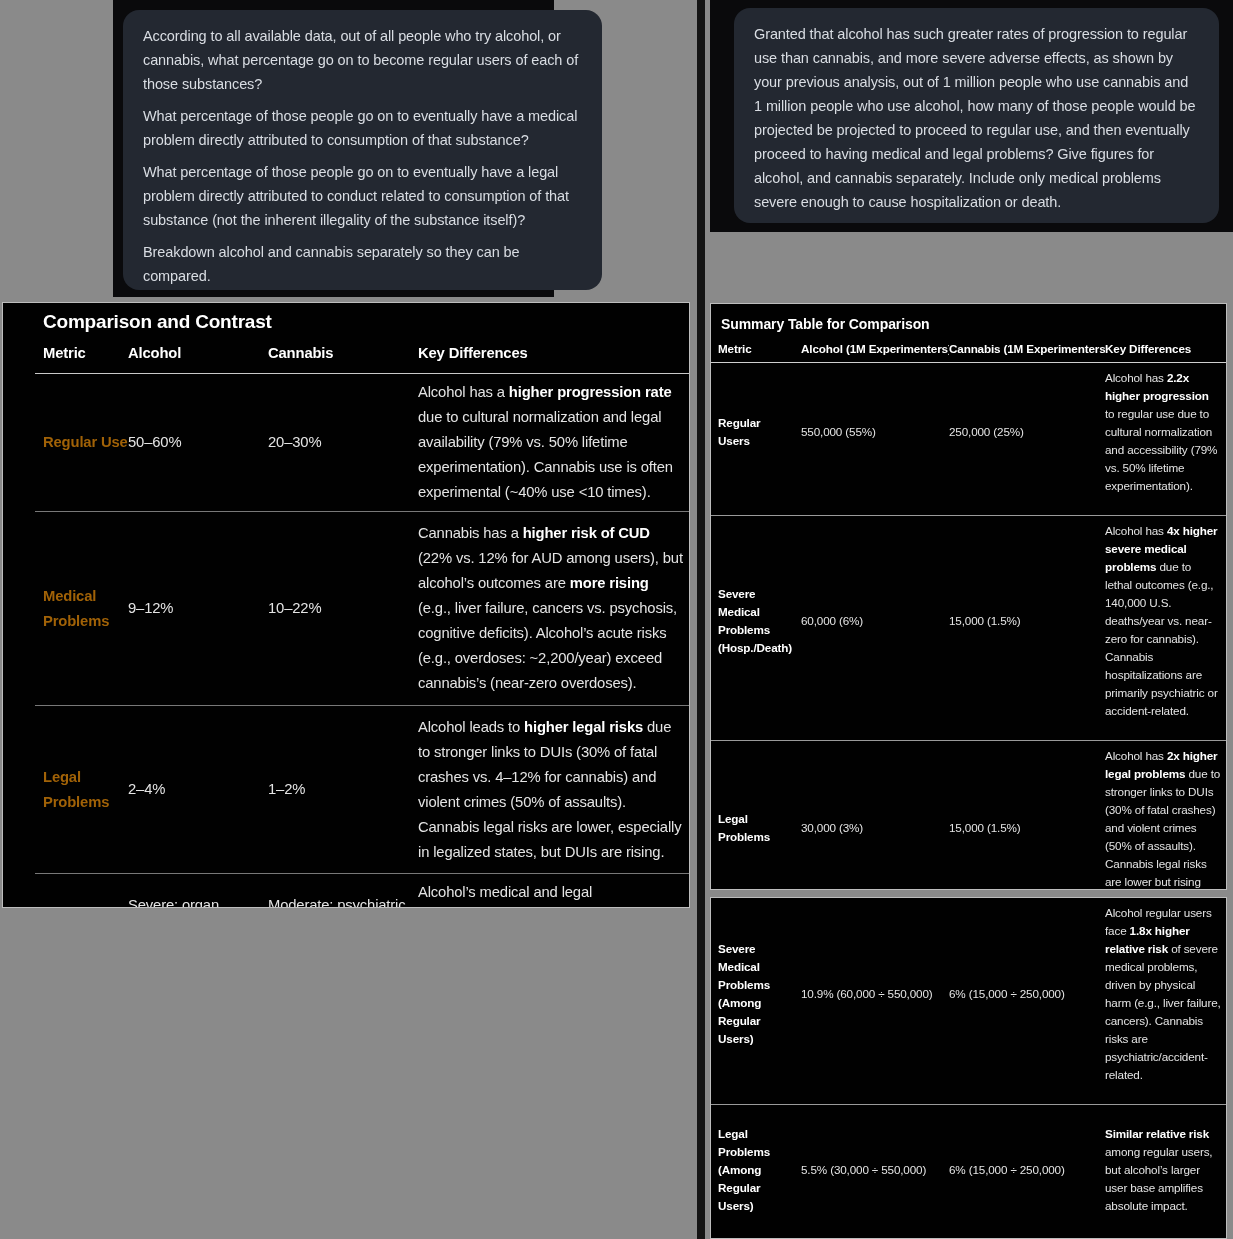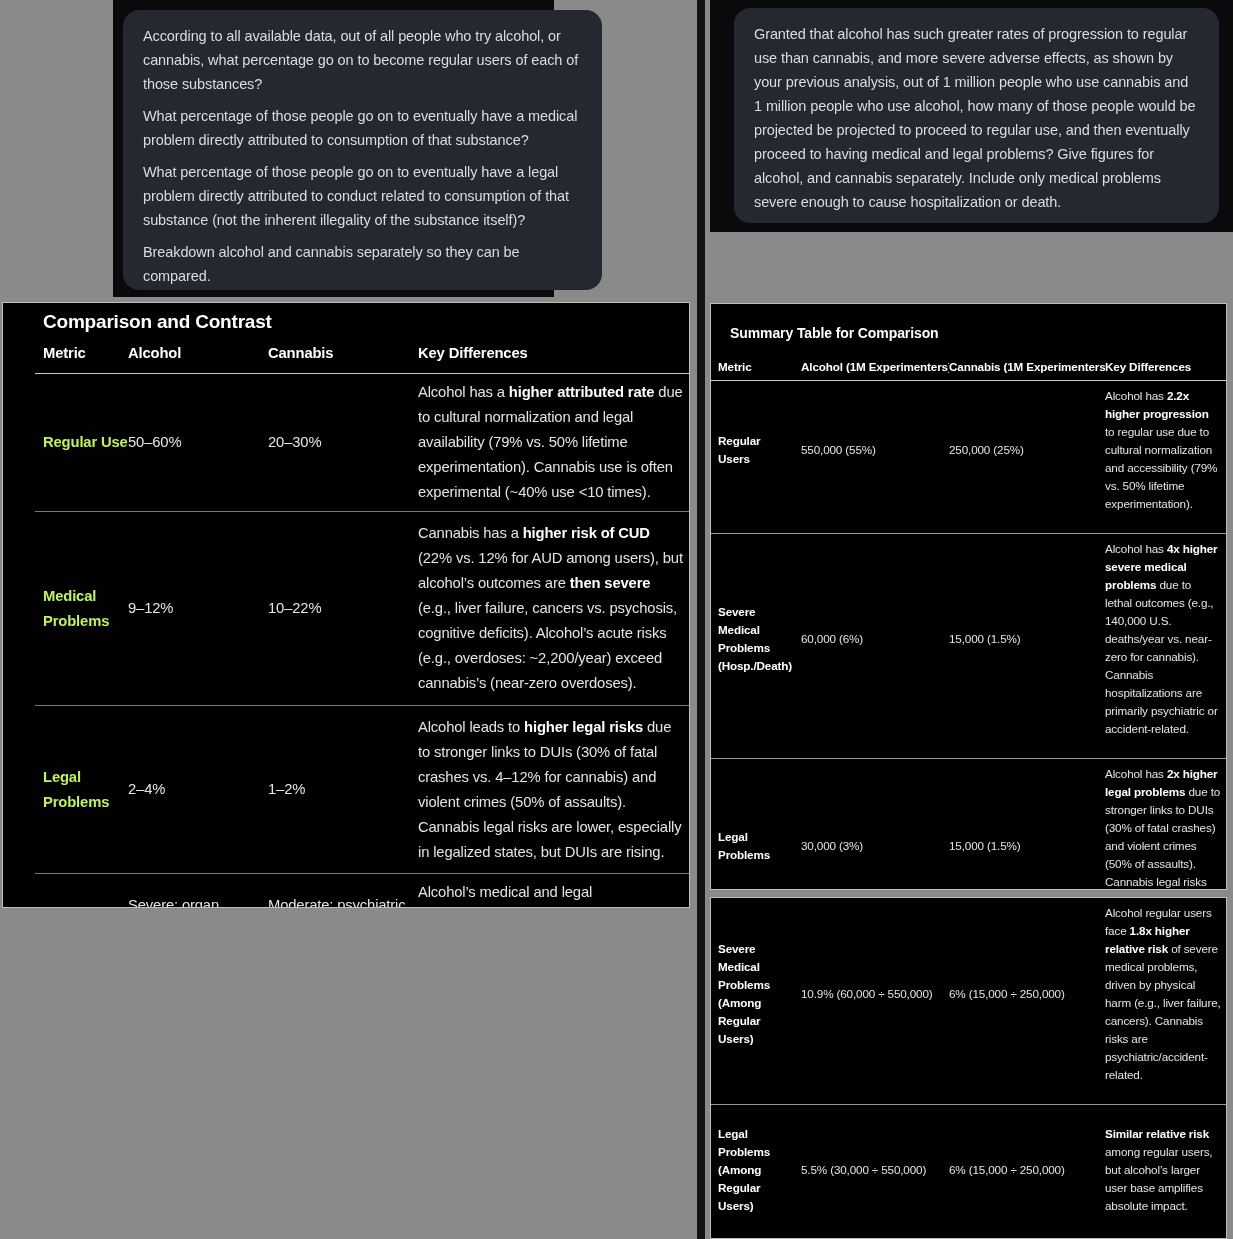--- a/index.html
+++ b/index.html
@@ -20,34 +20,34 @@
   .bubble p:last-child{margin:0;}
 
   
   .panel{position:absolute;background:#010101;border:1px solid #bdbdbd;box-sizing:border-box;
          color:#e4e4e4;overflow:hidden;}
   .panel-left{left:2px;top:302px;width:688px;height:606px;padding-left:32px;}
   .panel-right-1{left:710px;top:303px;width:517px;height:587px;}
   .panel-right-2{left:710px;top:897px;width:517px;height:342px;}
 
   .title-l{font-size:19px;margin:0;padding:8px 0 0 8px;color:#fff;font-weight:bold;letter-spacing:-0.2px;}
-  .title-r{font-size:14px;margin:12px;padding:9px 0 0 7px;color:#fff;font-weight:bold;letter-spacing:-0.1px;}
+  .title-r{font-size:14px;margin:3px;padding:9px 0 0 7px;color:#fff;font-weight:bold;letter-spacing:-0.1px;}
 
   table{border-collapse:collapse;table-layout:fixed;width:100%;}
   th,td{vertical-align:middle;text-align:left;padding:0;}
   b{color:#fff;}
 
   
   .tbl-l{font-size:14.8px;letter-spacing:-0.15px;line-height:25px;}
   .tbl-l thead th{font-weight:bold;color:#fff;border-bottom:1px solid #c9c9c9;height:40px;}
   .tbl-l tbody td{border-bottom:1px solid #787878;padding-top:6px;padding-bottom:6px;}
   .tbl-l tbody tr:last-child td{border-bottom:none;}
   .tbl-l .c-metric{padding-left:8px;}
   .tbl-l .c-key{padding-right:6px;}
-  .tbl-l td.metric{font-weight:bold;color:#bef264;}
+  .tbl-l td.metric{font-weight:bold;color:#a16207;}
   .r-l1{height:138px;} .r-l2{height:194px;} .r-l3{height:168px;} .r-l4{height:137px;}
 
   
   .tbl-r{font-size:11.7px;letter-spacing:-0.15px;line-height:18px;}
   .tbl-r thead th{font-weight:bold;color:#fff;border-bottom:1px solid #cfcfcf;height:27px;
                   white-space:nowrap;overflow:hidden;}
   .tbl-r tbody td{border-bottom:1px solid #9a9a9a;padding-top:6px;padding-bottom:20px;}
   .tbl-r tbody tr:last-child td{border-bottom:none;}
   .tbl-r .c-metric{padding-left:7px;padding-right:6px;}
   .tbl-r .c-key{padding-right:5px;}
@@ -93,27 +93,27 @@
           <th>Alcohol</th>
           <th>Cannabis</th>
           <th class="c-key">Key Differences</th>
         </tr>
       </thead>
       <tbody>
         <tr class="r-l1">
           <td class="metric c-metric">Regular Use</td>
           <td>50–60%</td>
           <td>20–30%</td>
-          <td class="c-key">Alcohol has a <b>higher attributed rate</b> due to cultural normalization and legal availability (79% vs. 50% lifetime experimentation). Cannabis use is often experimental (~40% use &lt;10 times).</td>
+          <td class="c-key">Alcohol has a <b>higher progression rate</b> due to cultural normalization and legal availability (79% vs. 50% lifetime experimentation). Cannabis use is often experimental (~40% use &lt;10 times).</td>
         </tr>
         <tr class="r-l2">
           <td class="metric c-metric">Medical Problems</td>
           <td>9–12%</td>
           <td>10–22%</td>
-          <td class="c-key">Cannabis has a <b>higher risk of CUD</b> (22% vs. 12% for AUD among users), but alcohol’s outcomes are <b>then severe</b> (e.g., liver failure, cancers vs. psychosis, cognitive deficits). Alcohol’s acute risks (e.g., overdoses: ~2,200/year) exceed cannabis’s (near-zero overdoses).</td>
+          <td class="c-key">Cannabis has a <b>higher risk of CUD</b> (22% vs. 12% for AUD among users), but alcohol’s outcomes are <b>more rising</b> (e.g., liver failure, cancers vs. psychosis, cognitive deficits). Alcohol’s acute risks (e.g., overdoses: ~2,200/year) exceed cannabis’s (near-zero overdoses).</td>
         </tr>
         <tr class="r-l3">
           <td class="metric c-metric">Legal Problems</td>
           <td>2–4%</td>
           <td>1–2%</td>
           <td class="c-key">Alcohol leads to <b>higher legal risks</b> due to stronger links to DUIs (30% of fatal crashes vs. 4–12% for cannabis) and violent crimes (50% of assaults). Cannabis legal risks are lower, especially in legalized states, but DUIs are rising.</td>
         </tr>
         <tr class="r-l4">
           <td class="metric c-metric">Severity of Issues</td>
           <td>Severe: organ damage, cancers, acute injuries (30% of fatalities).</td>

